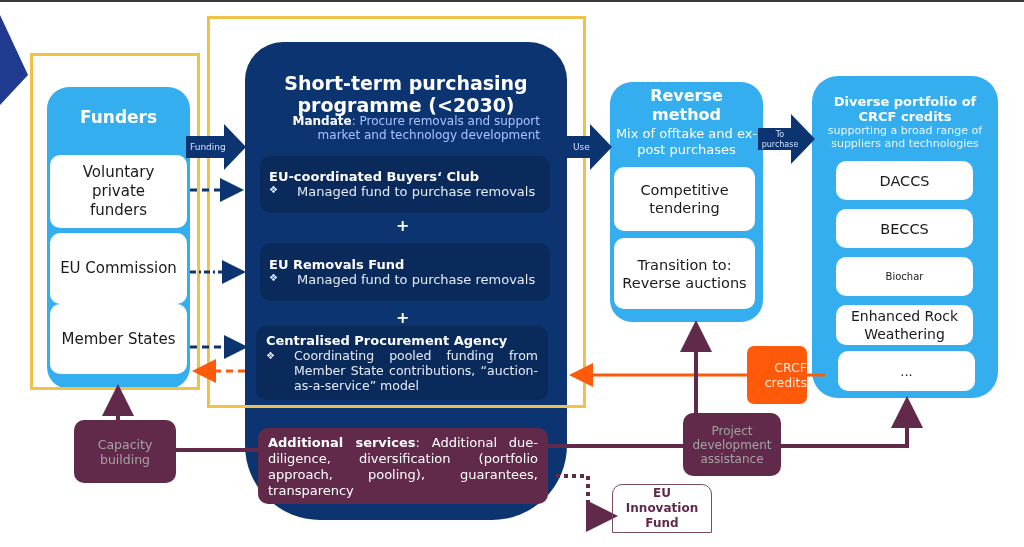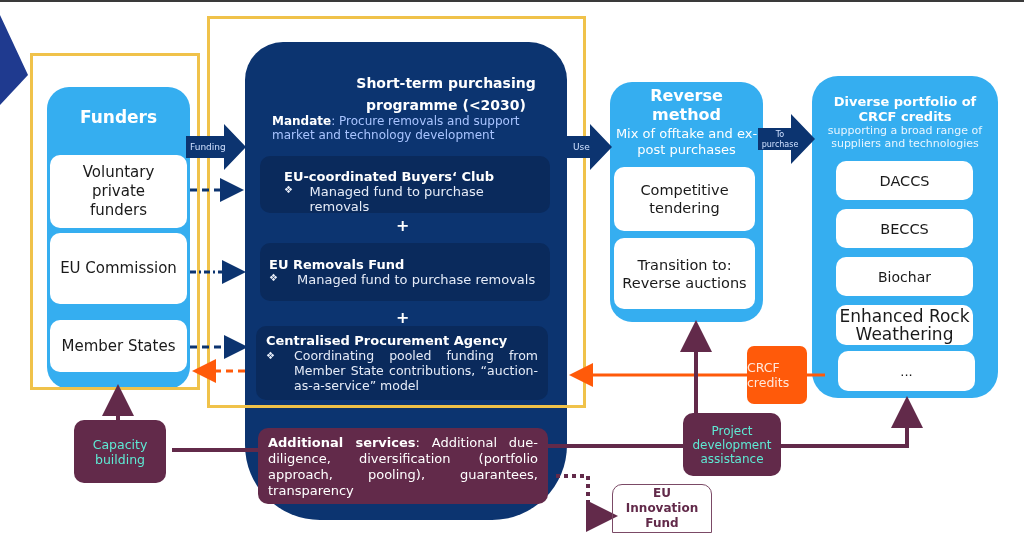--- a/index.html
+++ b/index.html
@@ -4,53 +4,53 @@
 <style>
   html, body { margin:0; padding:0; }
   body { width:1024px; height:547px; position:relative; overflow:hidden; background:#ffffff; font-family:"DejaVu Sans", sans-serif; }
   .abs { position:absolute; box-sizing:border-box; }
   .topbar { left:0; top:0; width:1024px; height:2px; background:#3a3a3a; }
   .yellow { border:3px solid #f0c24a; }
   .lightbox { background:#35aef0; border-radius:22px; }
   .whitebox { background:#fff; border-radius:10px; display:flex; align-items:center; justify-content:center; text-align:center; color:#1a1a1a; }
   .navy { background:#0c3470; }
   .subnavy { background:#0a2a5c; border-radius:10px; color:#fff; }
-  .plum { background:#622a4a; color:#5eead4; border-radius:10px; display:flex; align-items:center; justify-content:center; text-align:center; }
+  .plum { background:#622a4a; color:#a3a3a3; border-radius:10px; display:flex; align-items:center; justify-content:center; text-align:center; }
   .white-title { color:#fff; font-weight:bold; text-align:center; }
   svg.overlay { position:absolute; left:0; top:0; }
   .arrow-label { color:#cfe0ff; font-size:9px; }
 </style>
 </head>
 <body>
 
 <div class="abs topbar"></div>
 
 <svg class="overlay" width="1024" height="547">
   <polygon points="0,15 28,75 0,105" fill="#1f3a8f"></polygon>
 </svg>
 
 <div class="abs lightbox" style="left:47px; top:87px; width:143px; height:302px;">
   <div class="white-title" style="margin-top:20px; font-size:17px;">Funders</div>
 </div>
 <div class="abs whitebox" style="left:50px; top:155px; width:137px; height:73px; font-size:15px; line-height:19px; padding:0 12px;">Voluntary private funders</div>
 <div class="abs whitebox" style="left:50px; top:233px; width:137px; height:71px; font-size:15px; line-height:19px; padding:0 0;">EU Commission</div>
-<div class="abs whitebox" style="left:50px; top:320px; width:137px; height:52px; font-size:15px;">Member States</div>
+<div class="abs whitebox" style="left:50px; top:304px; width:137px; height:70px; font-size:15px;">Member States</div>
 
 <div class="abs yellow" style="left:30px; top:53px; width:170px; height:337px;"></div>
 
 <div class="abs navy" style="left:245px; top:42px; width:322px; height:478px; border-radius:38px 38px 75px 75px;"></div>
-<div class="abs white-title" style="left:245px; top:72px; width:322px; font-size:14px; line-height:22px;margin-left:40px;">
+<div class="abs white-title" style="left:245px; top:72px; width:322px; font-size:19px; line-height:22px;">
   <div>Short-term purchasing</div>
   <div>programme (&lt;2030)</div>
 </div>
-<div class="abs" style="left:272px; top:114px; width:268px; text-align:left; font-size:12px; line-height:14px; color:#a9c4ff;">
+<div class="abs" style="left:272px; top:114px; width:268px; text-align:right; font-size:12px; line-height:14px; color:#a9c4ff;">
   <span style="color:#fff; font-weight:bold;">Mandate</span><span>: Procure removals and support market and technology development</span>
 </div>
 
-<div class="abs subnavy" style="left:260px; top:156px; width:290px; height:57px; padding:13px 24px 0;">
+<div class="abs subnavy" style="left:260px; top:156px; width:290px; height:57px; padding:13px 9px 0;">
   <div style="font-weight:bold; font-size:13px;">EU-coordinated Buyers‘ Club</div>
   <div style="font-size:13px; color:#e6ecf8; display:flex;">
     <span style="width:28px; font-size:10px;">❖</span>
       <span>Managed fund to purchase removals</span>
   </div>
 </div>
 <div class="abs" style="left:396px; top:216px; color:#fff; font-weight:bold; font-size:16px;">+</div>
 <div class="abs subnavy" style="left:260px; top:243px; width:290px; height:58px; padding:14px 9px 0;">
   <div style="font-weight:bold; font-size:13px;">EU Removals Fund</div>
   <div style="font-size:13px; color:#e6ecf8; display:flex;">
@@ -80,22 +80,22 @@
 </div>
 <div class="abs" style="left:615px; top:126px; width:143px; text-align:center; color:#fff; font-size:13px; line-height:16px;">Mix of offtake and ex-post purchases</div>
 <div class="abs whitebox" style="left:614px; top:167px; width:141px; height:64px; font-size:14.5px; line-height:18px; padding:0 14px;">Competitive tendering</div>
 <div class="abs whitebox" style="left:614px; top:238px; width:141px; height:71px; font-size:14.5px; line-height:18px; padding:0 8px;">Transition to: Reverse auctions</div>
 
 <div class="abs lightbox" style="left:812px; top:76px; width:186px; height:322px; border-radius:26px;"></div>
 <div class="abs white-title" style="left:822px; top:94px; width:166px; font-size:13px; line-height:15px;">Diverse portfolio of CRCF credits</div>
 <div class="abs" style="left:822px; top:125px; width:166px; text-align:center; color:#e8f6ff; font-size:11px; line-height:12.5px;">supporting a broad range of suppliers and technologies</div>
 <div class="abs whitebox" style="left:836px; top:161px; width:137px; height:39px; font-size:14.5px;">DACCS</div>
 <div class="abs whitebox" style="left:836px; top:209px; width:137px; height:39px; font-size:14.5px;">BECCS</div>
-<div class="abs whitebox" style="left:836px; top:257px; width:137px; height:39px; font-size:14px;">Biochar</div>
-<div class="abs whitebox" style="left:836px; top:305px; width:137px; height:40px; font-size:17px; line-height:18px;">Enhanced Rock Weathering</div>
+<div class="abs whitebox" style="left:836px; top:257px; width:137px; height:39px; font-size:10px;">Biochar</div>
+<div class="abs whitebox" style="left:836px; top:305px; width:137px; height:40px; font-size:14px; line-height:18px;">Enhanced Rock Weathering</div>
 <div class="abs whitebox" style="left:838px; top:351px; width:137px; height:40px; font-size:13px;">...</div>
 
 <svg class="overlay" width="1024" height="547">
   <defs>
     <marker id="navyhead" markerWidth="8" markerHeight="8" refX="6" refY="4" orient="auto">
         <path d="M0,0 L8,4 L0,8 z" fill="#0c3470"></path>
       </marker>
     <marker id="orangehead" markerWidth="8" markerHeight="8" refX="6" refY="4" orient="auto">
         <path d="M0,0 L8,4 L0,8 z" fill="#ff5a0a"></path>
       </marker>
@@ -121,18 +121,18 @@
   <line x1="696" y1="413" x2="696" y2="332" stroke="#622a4a" stroke-width="4" marker-end="url(#plumhead)"></line>
   <polyline points="780,446 907,446 907,408" fill="none" stroke="#622a4a" stroke-width="4" marker-end="url(#plumhead)"></polyline>
 
   <polyline points="556,476 588,476 588,516 606,516" fill="none" stroke="#622a4a" stroke-width="4" stroke-dasharray="4,4" marker-end="url(#plumhead)"></polyline>
 </svg>
 
 <div class="abs arrow-label" style="left:190px; top:142px;">Funding</div>
 <div class="abs arrow-label" style="left:573px; top:142px;">Use</div>
 <div class="abs arrow-label" style="left:760px; top:130px; width:40px; text-align:center; font-size:8px; line-height:10px;">To purchase</div>
 
-<div class="abs" style="left:747px; top:346px; width:60px; height:58px; background:#ff5a0a; border-radius:7px; color:#ffe8dc; font-size:12.5px; line-height:15px; display:flex; align-items:center; justify-content:center; text-align:left;">CRCF credits</div>
+<div class="abs" style="left:747px; top:346px; width:60px; height:58px; background:#ff5a0a; border-radius:7px; color:#ffe8dc; font-size:12.5px; line-height:15px; display:flex; align-items:center; justify-content:center; text-align:right;">CRCF credits</div>
 
-<div class="abs plum" style="left:74px; top:420px; width:92px; height:63px; font-size:12.5px; line-height:15px; padding:0 14px;">Capacity building</div>
+<div class="abs plum" style="left:74px; top:420px; width:102px; height:63px; font-size:12.5px; line-height:15px; padding:0 14px;">Capacity building</div>
 <div class="abs plum" style="left:683px; top:413px; width:98px; height:63px; font-size:12px; line-height:14px; padding:0 4px;">Project development assistance</div>
 
 <div class="abs" style="left:612px; top:484px; width:100px; height:49px; border:1.5px solid #7b4a66; border-radius:10px 10px 0 0; color:#622a4a; font-weight:bold; font-size:12px; line-height:15px; display:flex; align-items:center; justify-content:center; text-align:center; padding:0 16px;">EU Innovation Fund</div>
 
 </body></html>

